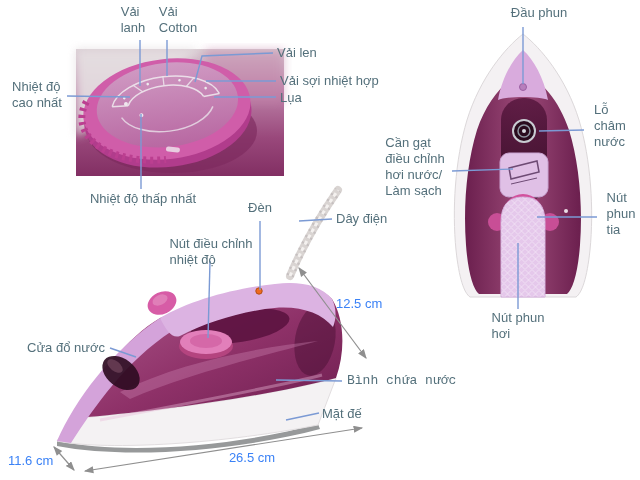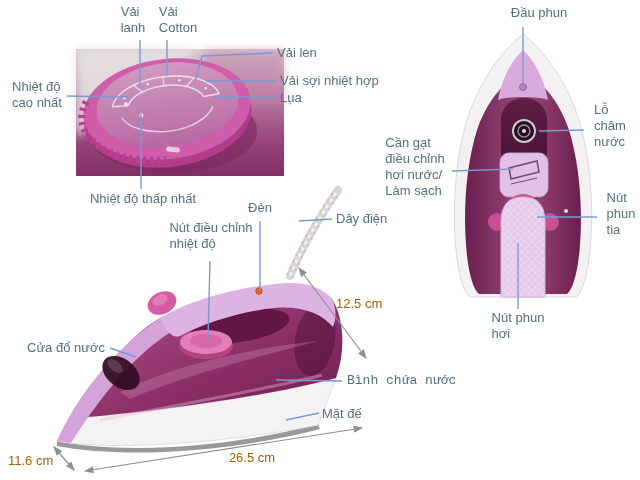--- a/index.html
+++ b/index.html
@@ -2,21 +2,21 @@
 <html><head>
 <meta charset="utf-8">
 <style>
   html,body{margin:0;padding:0;background:#fff;}
   #canvas{position:relative;width:640px;height:480px;background:#ffffff;overflow:hidden;
           font-family:"Liberation Sans",sans-serif;}
   #art{position:absolute;left:0;top:0;}
   .lbl{position:absolute;font-size:13px;line-height:16px;color:#54707b;white-space:nowrap;}
   .lbl span{display:block;}
   .center{transform:translateX(-50%);text-align:left;}
-  .dim{color:#a16207;}
+  .dim{color:#3b82f6;}
 </style>
 </head>
 <body>
 
 <div id="canvas">
 
 <svg id="art" width="640" height="480" viewBox="0 0 640 480">
   <defs>
     <linearGradient id="pgrad" x1="0" y1="0" x2="0" y2="1">
       <stop offset="0" stop-color="#d8ccd2"></stop>
@@ -225,21 +225,21 @@
   <span>Nút phun</span>
   <span>hơi</span>
 </div>
 
 <div class="lbl center" style="left:260px;top:200px;">
   <span>Đèn</span>
 </div>
 <div class="lbl" style="left:336px;top:211px;">
   <span>Dây điện</span>
 </div>
-<div class="lbl center" style="left:211px;top:220px;">
+<div class="lbl center" style="left:211px;top:236px;">
   <span>Nút điều chỉnh</span>
   <span>nhiệt độ</span>
 </div>
 <div class="lbl" style="left:27px;top:340px;">
   <span>Cửa đổ nước</span>
 </div>
 <div class="lbl" style="left:347px;top:373px;font-family:Liberation Mono, monospace;">
   <span>Bình chứa nước</span>
 </div>
 <div class="lbl" style="left:322px;top:406px;">

